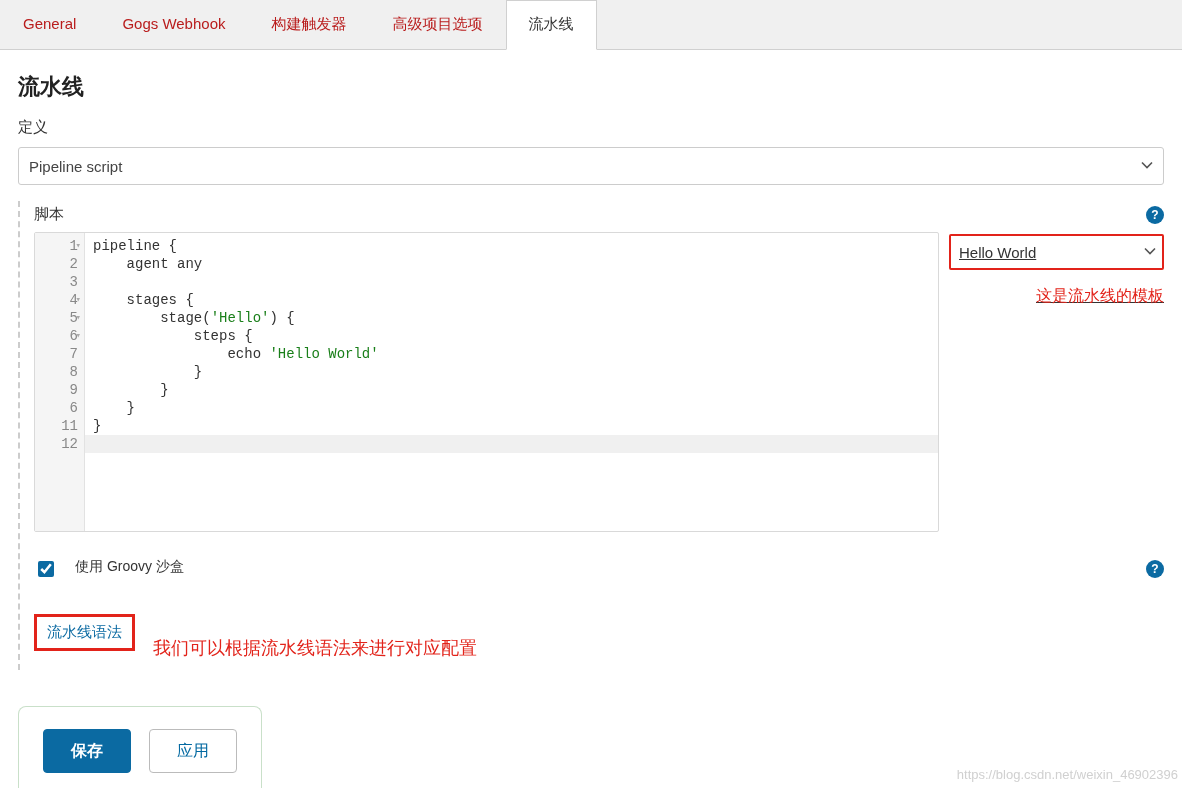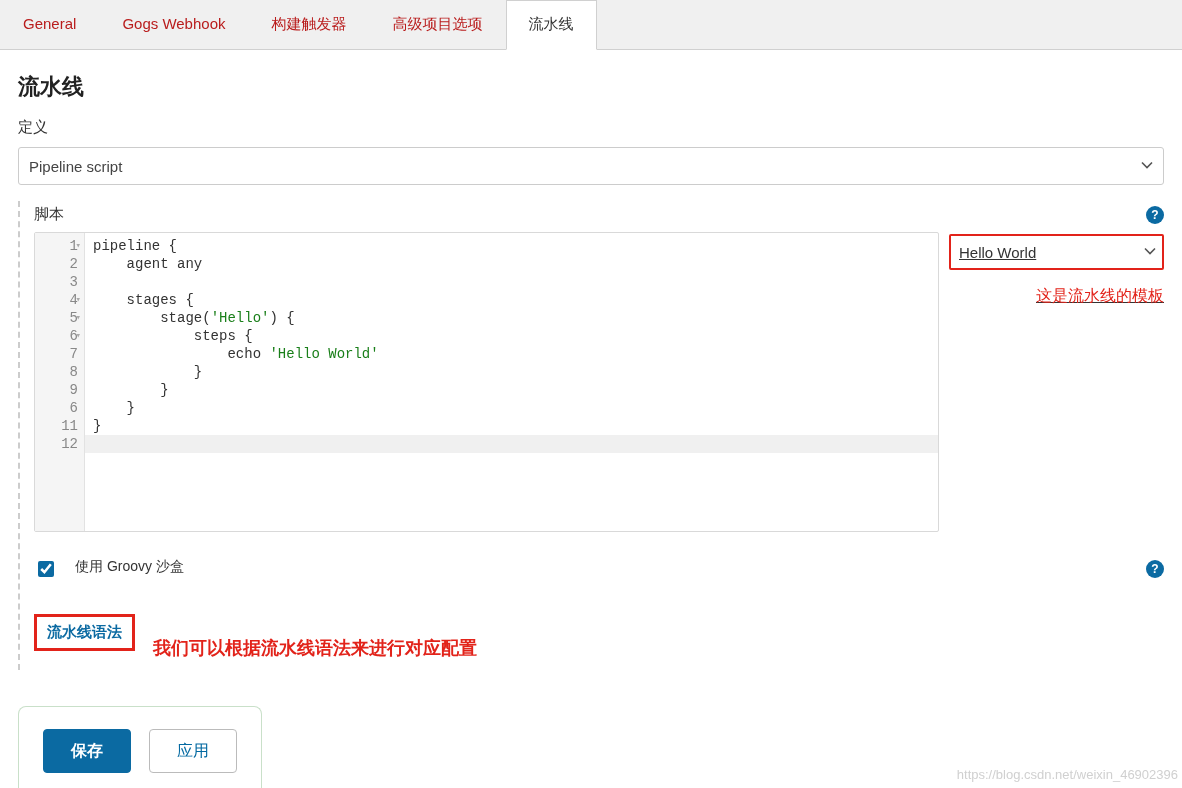--- a/index.html
+++ b/index.html
@@ -174,21 +174,20 @@
   }
   .chk {
     width: 16px; height: 16px;
     accent-color: #0b6aa2;
   }
   .syntax-row {
     display: flex;
     align-items: center;
     gap: 18px;
     margin-top: 24px;
-    font-weight: bold;
   }
   .syntax-link {
     border: 3px solid #e2231a;
     padding: 6px 10px;
     color: #0b6aa2;
     font-size: 15px;
     cursor: pointer;
     background: #fff;
   }
   .red-note2 {

